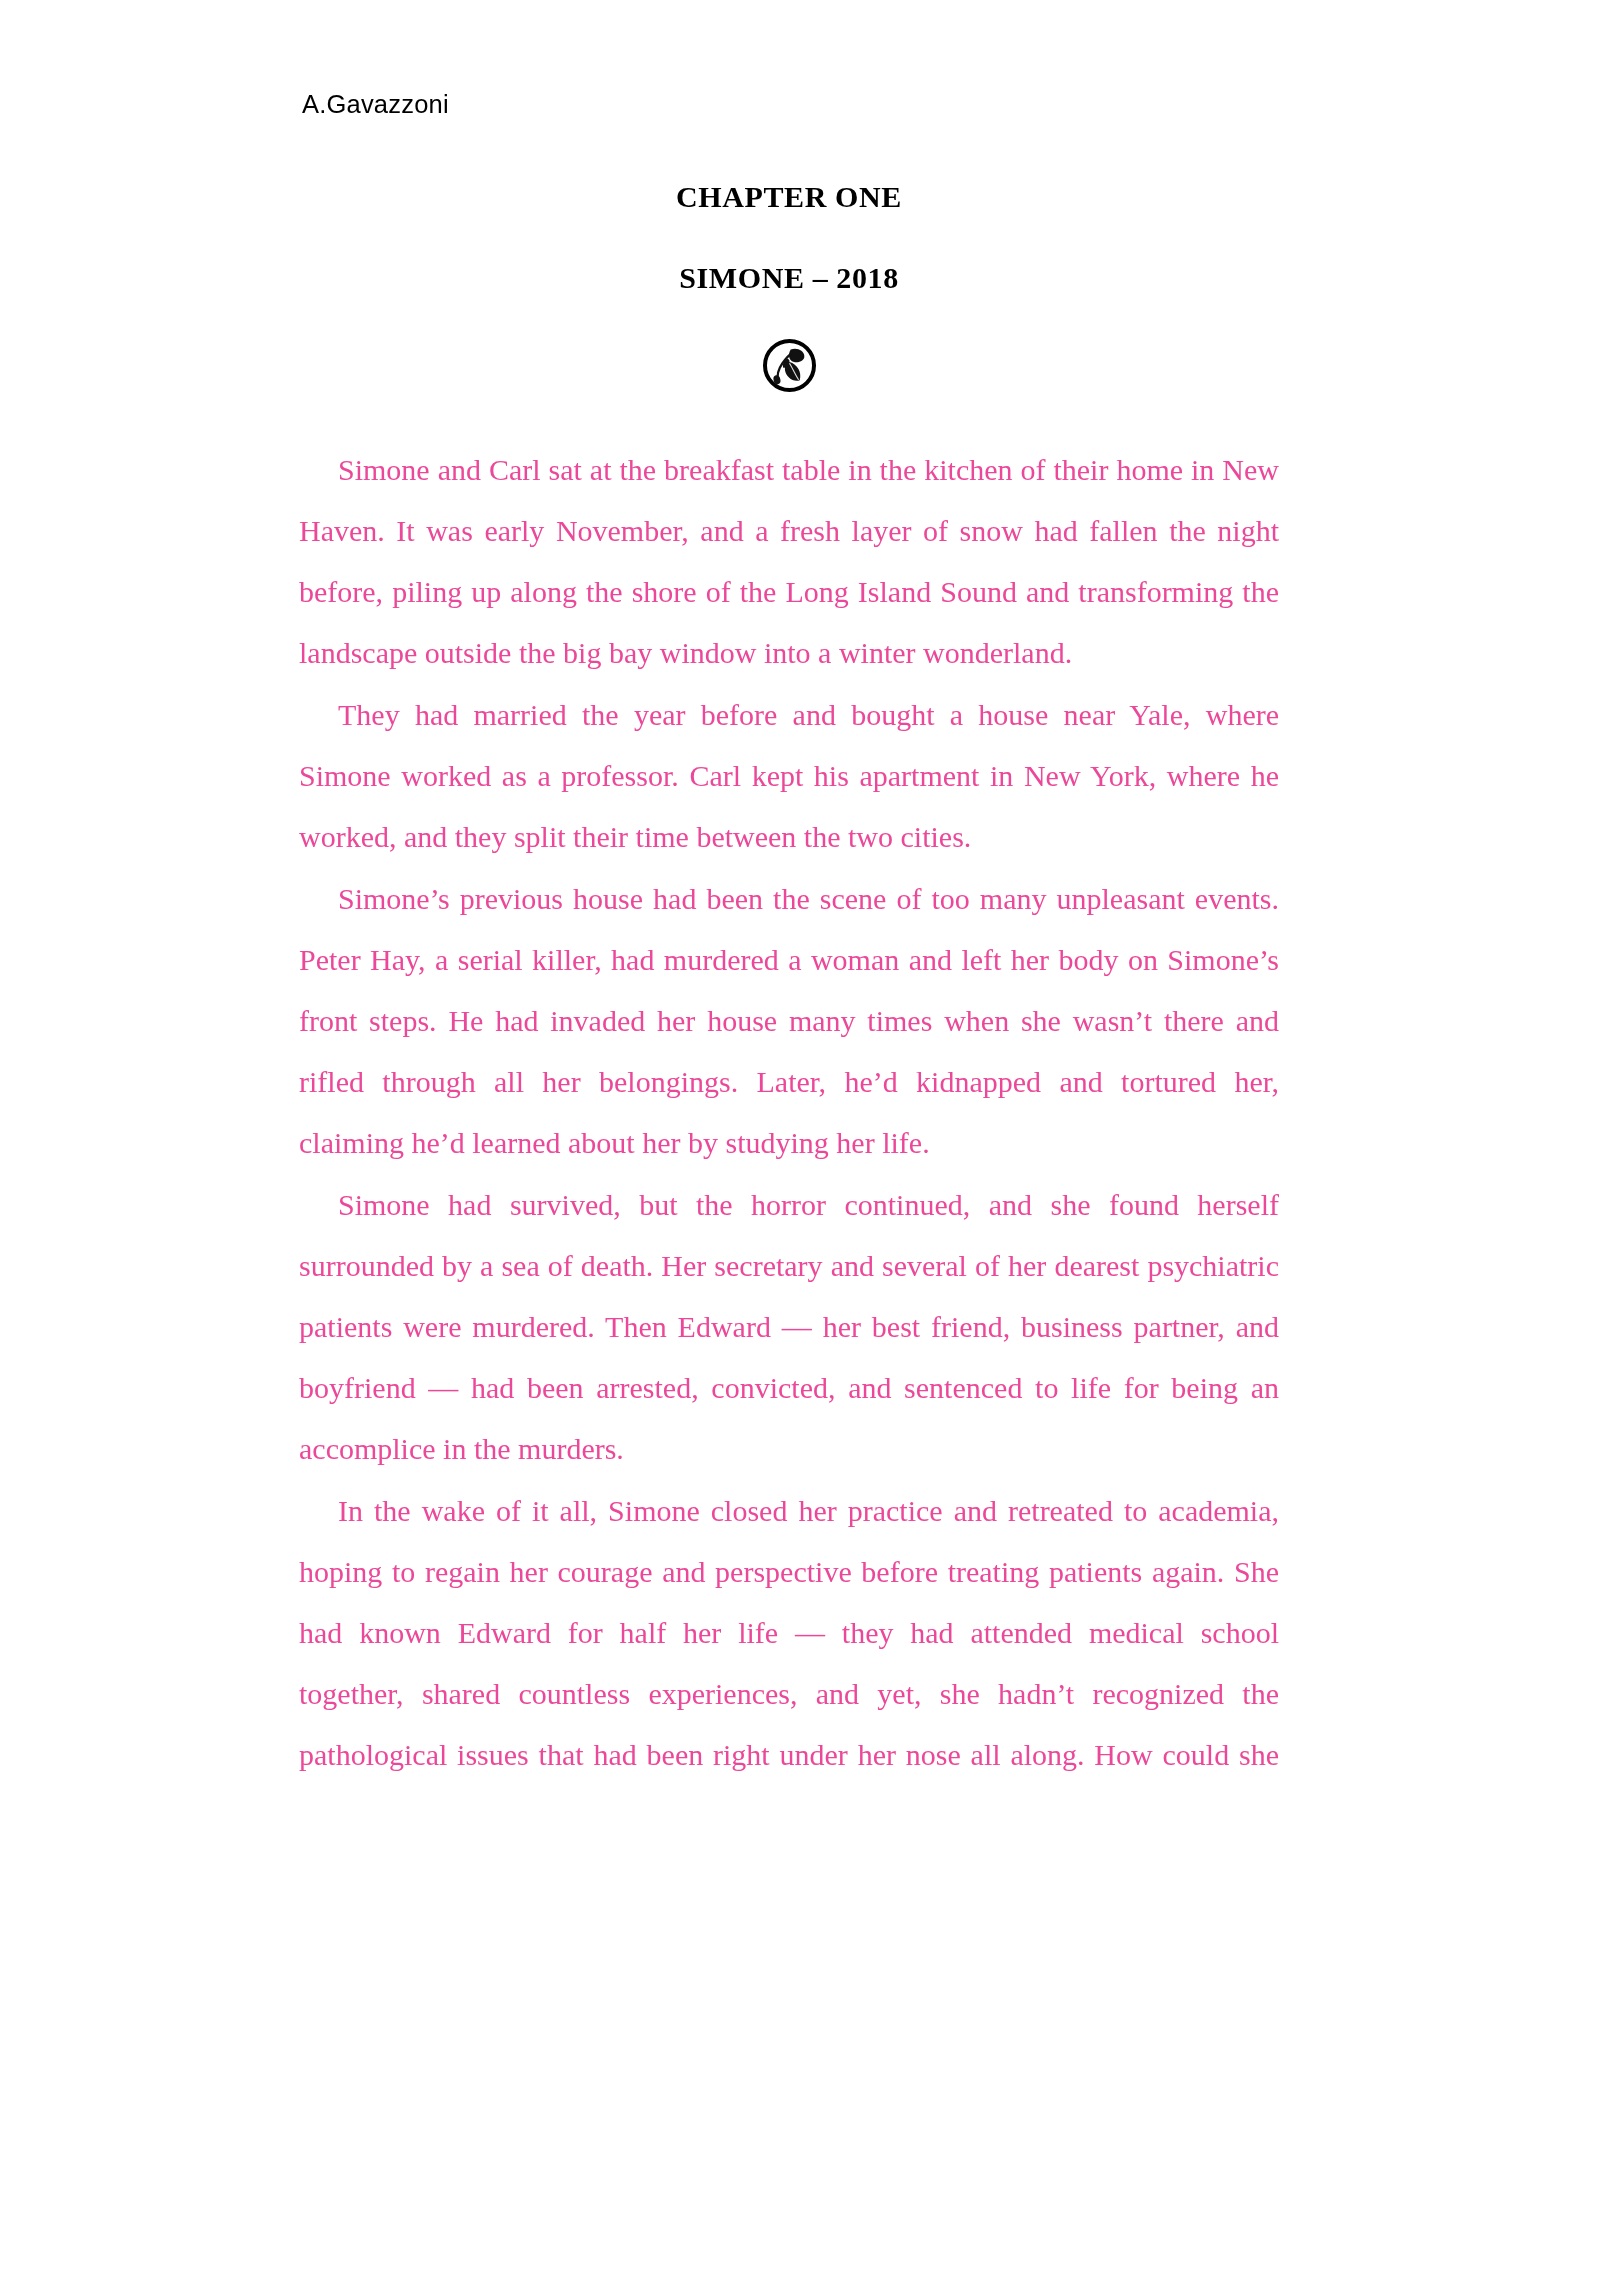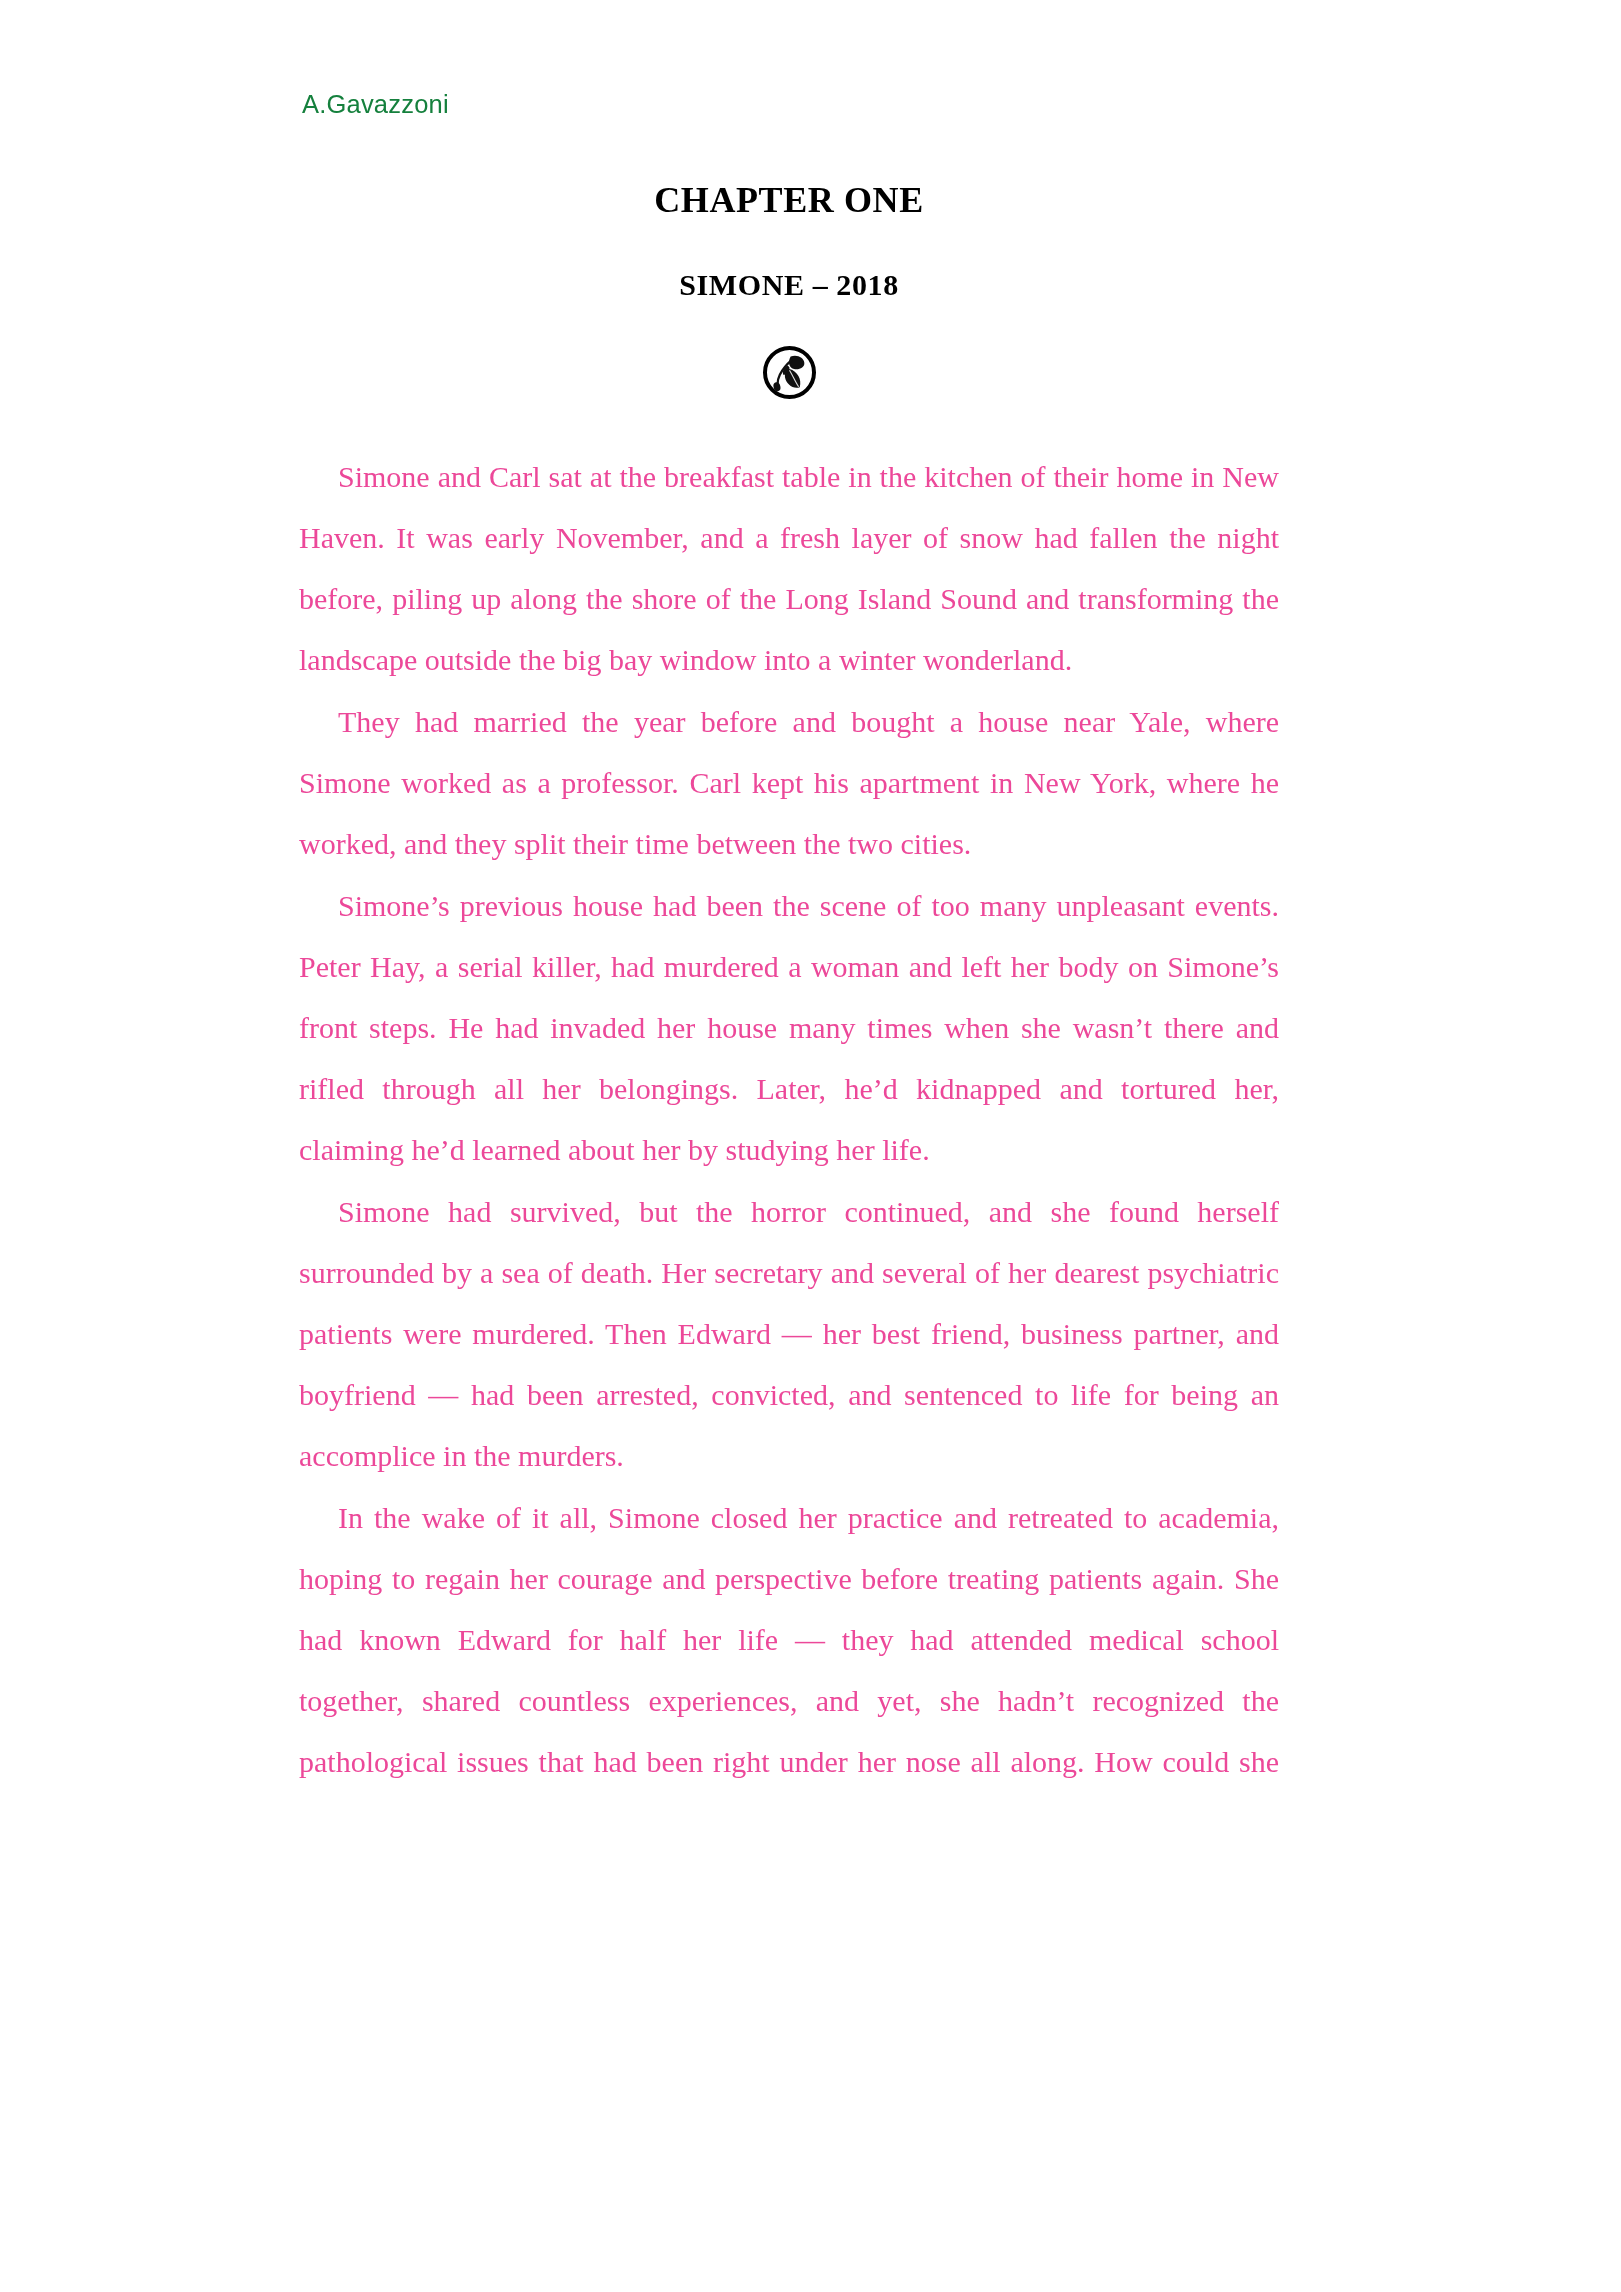--- a/index.html
+++ b/index.html
@@ -24,21 +24,21 @@
   }
 
   
   .running-head {
     position: absolute;
     top: 92px;
     left: 302px;
     font-family: "Liberation Sans", "DejaVu Sans", sans-serif;
     font-size: 25.5px;
     letter-spacing: 0.2px;
-    color: #15803d;
+    color: #000000;
     line-height: 1;
     white-space: nowrap;
   }
 
   
   .content {
     position: absolute;
     top: 157px;
     left: 299px;
     width: 980px;
@@ -46,21 +46,21 @@
 
   .chapter-title,
   .chapter-subtitle {
     text-align: center;
     font-family: "Liberation Serif", "DejaVu Serif", serif;
     font-weight: bold;
     color: #000000;
     letter-spacing: 0.6px;
   }
   .chapter-title {
-    font-size: 36px;
+    font-size: 30px;
     margin: 0;
     padding-top: 21.6px;
     line-height: 1.2;
   }
   .chapter-subtitle {
     font-size: 30px;
     margin: 0;
     padding-top: 45px;
     line-height: 1.2;
     text-align: center;

